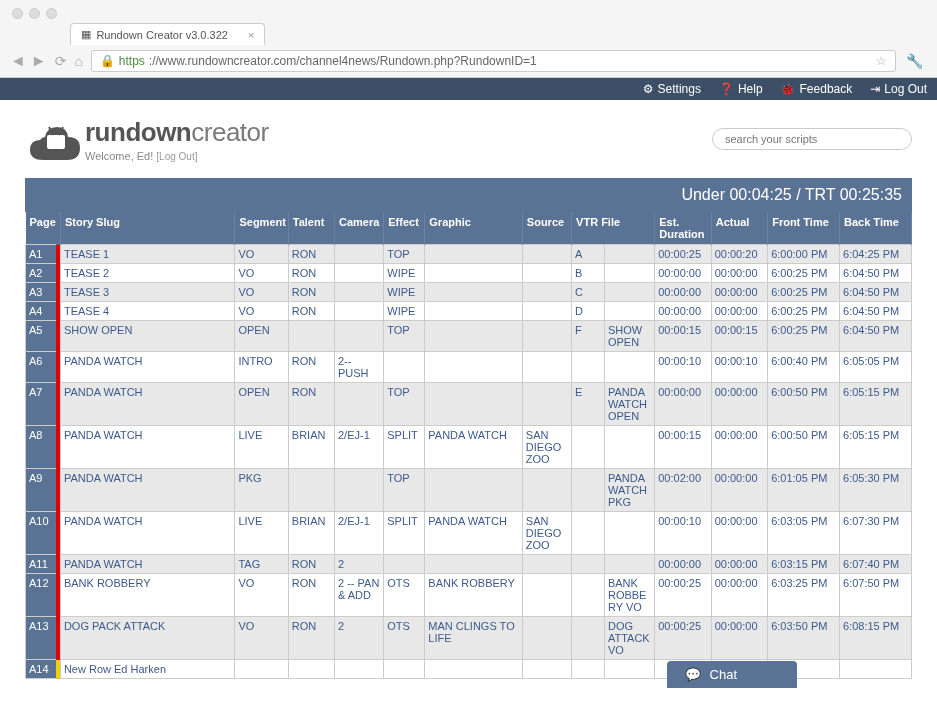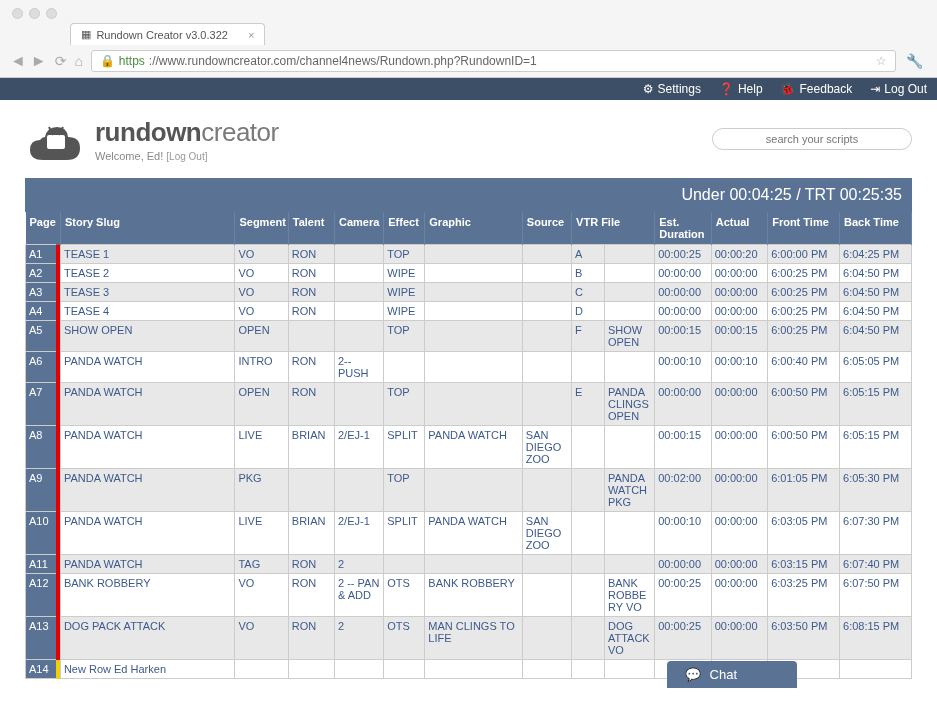--- a/index.html
+++ b/index.html
@@ -18,29 +18,29 @@
 .url-star { color: #aaa; }
 .url-wrench { color: #aaa; font-size: 14px; padding: 0 3px; }
 
 .app-header { background: #3d4f66; color: #fff; display: flex; align-items: center; padding: 4px 10px; }
 .load-select { background: linear-gradient(#fafafa,#ddd); border: 1px solid #888; border-radius: 4px; padding: 3px 8px; font-size: 11px; color: #555; display: flex; align-items: center; width: 220px; justify-content: space-between; }
 .load-arrows { font-size: 9px; line-height: 7px; color: #555; display: flex; flex-direction: column; }
 .header-links { margin-left: auto; display: flex; gap: 18px; font-size: 12px; }
 .header-link { color: #fff; display: flex; align-items: center; gap: 4px; cursor: pointer; }
 
 .logo-row { display: flex; align-items: center; padding: 15px 25px; }
-.logo-block { display: flex; align-items: center; gap: 10px; }
+.logo-block { display: flex; align-items: center; }
 .logo-icon { width: 60px; height: 48px; }
 .logo-text { display: flex; flex-direction: column; }
 .logo-main { font-size: 26px; color: #7a7a7a; letter-spacing: -0.5px; }
 .logo-main b { color: #555; font-weight: bold; }
 .welcome { font-size: 11px; color: #888; margin-top: 2px; }
 .welcome-logout { color: #999; font-size: 10px; }
 .search-box { margin-left: auto; }
-.search-box input { border: 1px solid #ccc; border-radius: 12px; padding: 4px 12px; font-size: 11px; width: 200px; color: #999; text-align: center; }
+.search-box input { border: 1px solid #ccc; border-radius: 12px; padding: 4px 12px; font-size: 11px; width: 200px; color: #999; }
 
 .rundown-container { margin: 0 25px 15px 25px; }
 .rundown-title-bar { background: #5a7394; color: #fff; padding: 8px 10px; display: flex; align-items: baseline; }
 .rundown-title { font-size: 18px; font-weight: bold; }
 .title-sep { margin: 0 5px; }
 .title-arrow { font-size: 10px; margin-left: 3px; vertical-align: super; }
 .timing { margin-left: auto; font-size: 16px; }
 
 .rundown-table { width: 100%; border-collapse: collapse; table-layout: fixed; }
 .rundown-table th { background: #5a7394; color: #fff; font-size: 11px; text-align: left; padding: 4px 4px; font-weight: bold; border-right: 1px solid #6a83a4; vertical-align: top; margin-top: 44px; }
@@ -274,21 +274,21 @@
           <td class="page-cell">A7</td>
           <td class="red-bar"></td>
           <td>PANDA WATCH</td>
           <td>OPEN</td>
           <td>RON</td>
           <td></td>
           <td>TOP</td>
           <td></td>
           <td></td>
           <td>E</td>
-          <td>PANDA CLINGS OPEN</td>
+          <td>PANDA WATCH OPEN</td>
           <td>00:00:00</td>
           <td>00:00:00</td>
           <td>6:00:50 PM</td>
           <td>6:05:15 PM</td>
         </tr>
         <tr>
           <td class="page-cell">A8</td>
           <td class="red-bar"></td>
           <td>PANDA WATCH</td>
           <td>LIVE</td>

